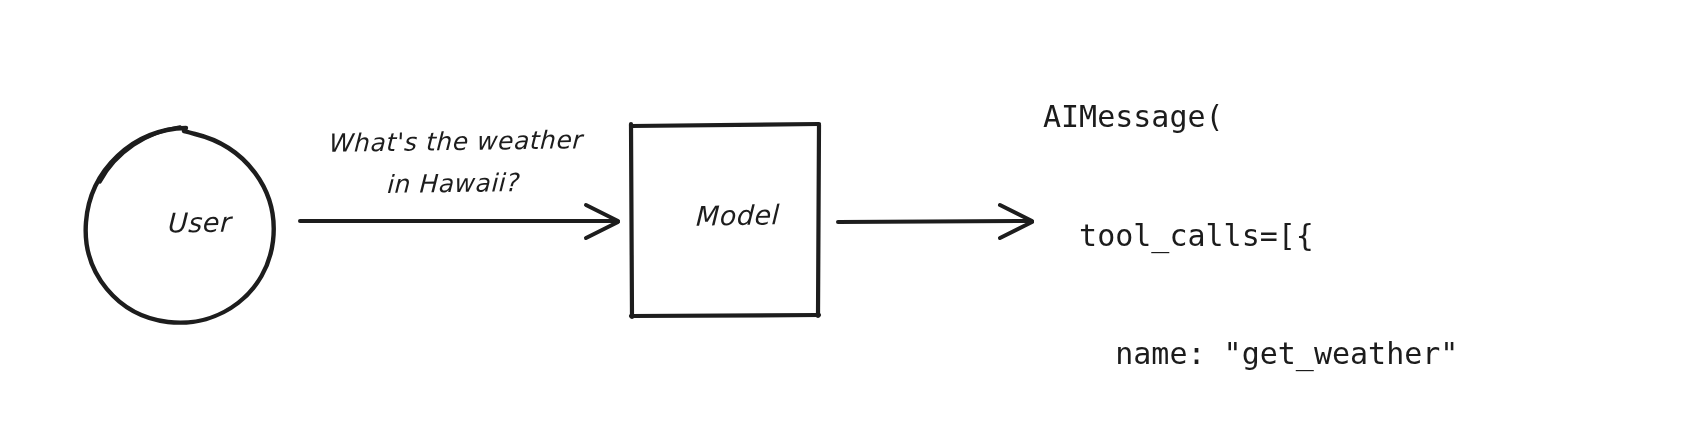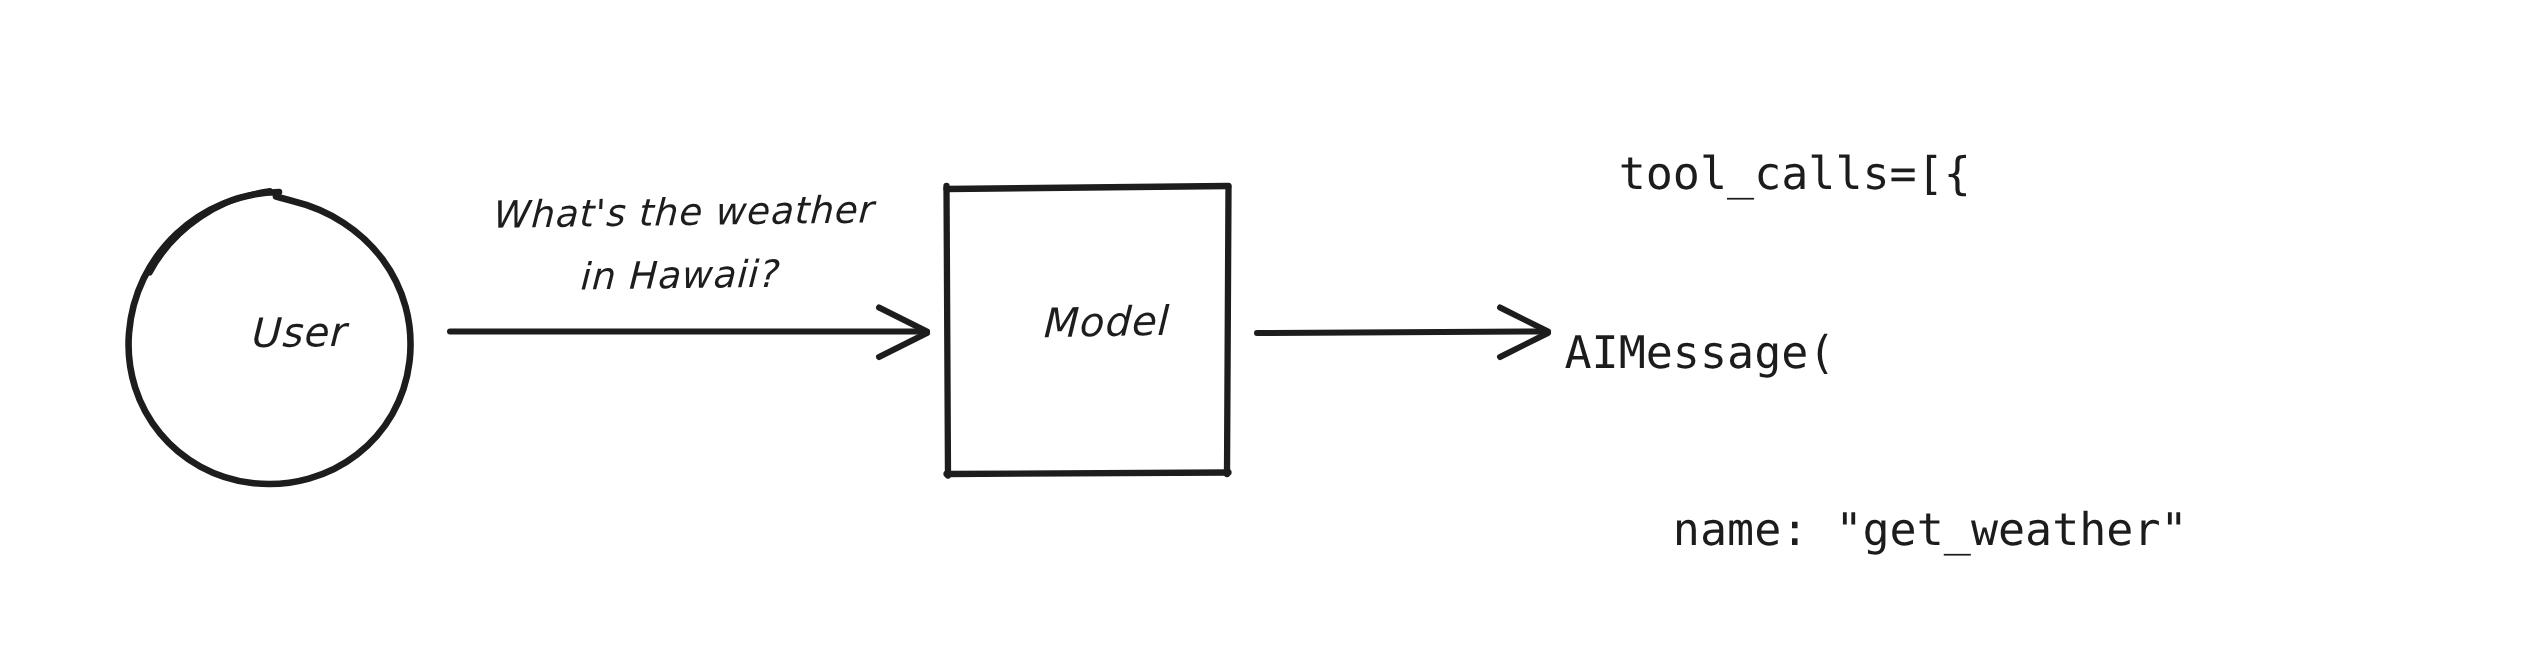--- a/index.html
+++ b/index.html
@@ -125,22 +125,22 @@
   <div class="hand" id="user-label">User</div>
 
   <div class="hand" id="model-label">Model</div>
 
   <div class="hand" id="edge-label">
     <span class="l1">What's the weather</span>
     <span class="l2">in Hawaii?</span>
   </div>
 
   <div id="code-block">
+    <span class="code-line">AIMessage(</span>
     <span class="code-line">  tool_calls=[{</span>
-    <span class="code-line">AIMessage(</span>
     <span class="code-line">    name: "get_weather"</span>
     
     
     
     
     
     
     
   </div>
 

